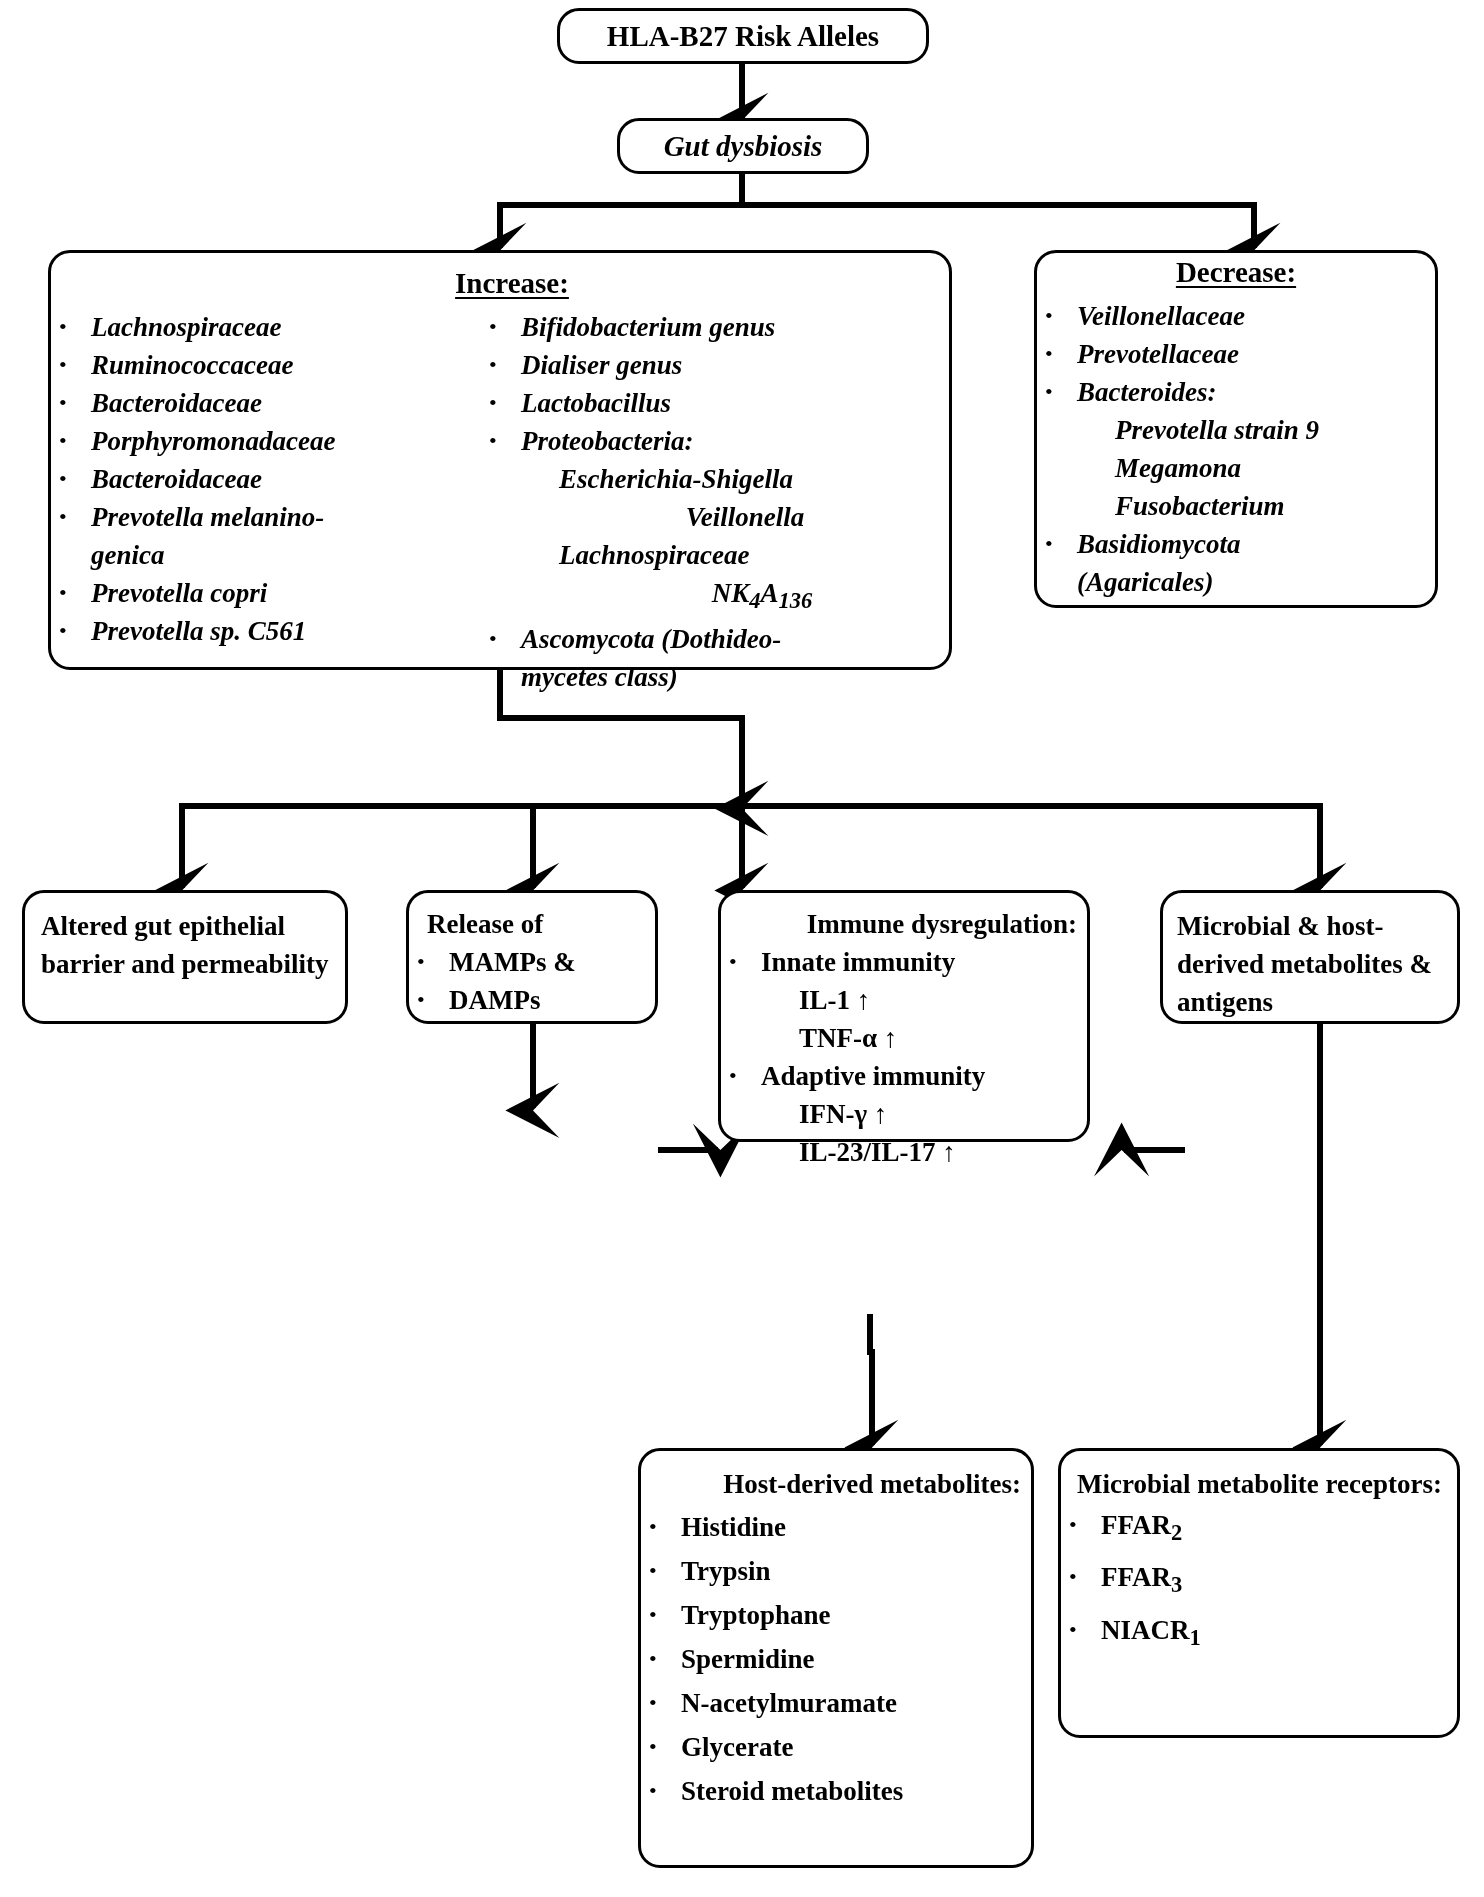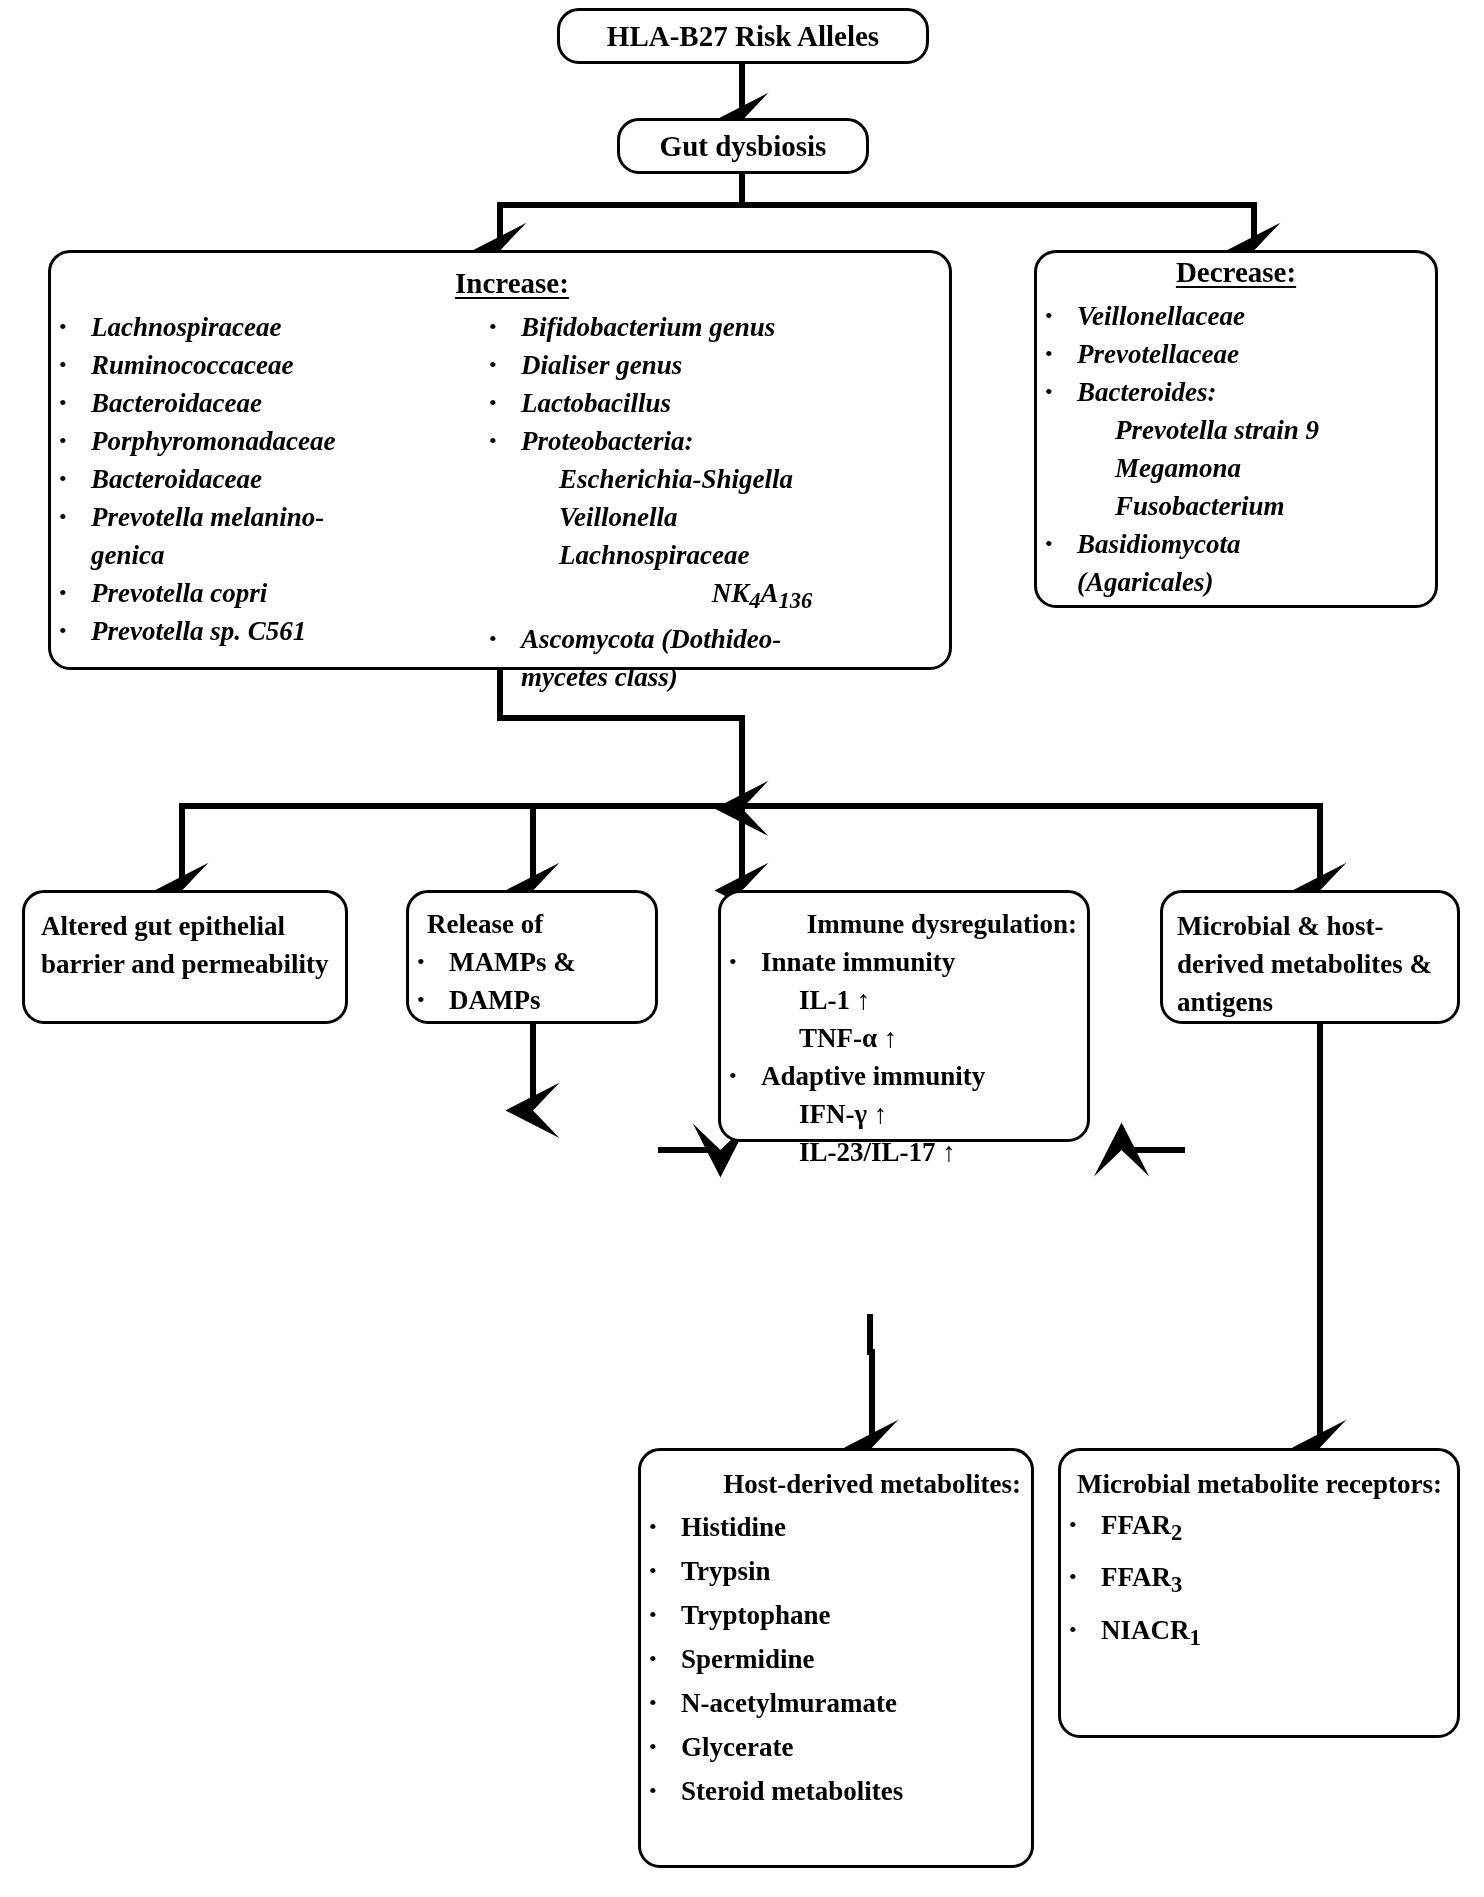--- a/index.html
+++ b/index.html
@@ -72,21 +72,21 @@
       <path d="M500,205 L1254,205"></path>
     </g>
   </svg>
 
   <div class="box" style="left:557px;top:8px;width:372px;height:56px;">
     <div class="c">
         <span class="hdr" style="font-size:29px;">HLA-B27 Risk Alleles</span>
       </div>
   </div>
 
-  <div class="box" style="left:617px;top:118px;width:252px;height:56px;">
+  <div class="box" style="left:617px;top:118px;width:252px;height:56px;font-style:italic;">
     <div class="c">
         <span class="hdr" style="font-size:29px;">Gut dysbiosis</span>
       </div>
   </div>
 
   <div class="box" style="left:48px;top:250px;width:904px;height:420px;">
     <div class="ttl" style="font-size:29px;margin-top:14px;padding-left:24px;">Increase:</div>
     <div style="display:flex;margin-top:8px;">
       <ul class="lst" id="inc-left" style="width:430px;font-size:27px;line-height:38px;">
           <li><span class="it">Lachnospiraceae</span></li>
@@ -98,21 +98,21 @@
           <li class="nb"><span class="it">genica</span></li>
           <li><span class="it">Prevotella copri</span></li>
           <li><span class="it">Prevotella sp. C561</span></li>
         </ul>
       <ul class="lst" id="inc-right" style="width:450px;font-size:27px;line-height:38px;">
           <li><span class="it">Bifidobacterium genus</span></li>
           <li><span class="it">Dialiser genus</span></li>
           <li><span class="it">Lactobacillus</span></li>
           <li><span class="it">Proteobacteria:</span></li>
           <li class="nb" style="padding-left: 78px;"><span class="it">Escherichia-Shigella</span></li>
-          <li class="nb" style="padding-left: 78px;"><span class="it">Veillonella</span></li>
+          <li class="nb" style="padding-left: 78px; text-align: center;"><span class="it">Veillonella</span></li>
           <li class="nb" style="padding-left: 78px;"><span class="it">Lachnospiraceae</span></li>
           <li class="nb" style="padding-left: 112px; text-align: center;"><span class="it">NK<sub>4</sub>A<sub>136</sub></span></li>
           <li><span class="it">Ascomycota (Dothideo-</span></li>
           <li class="nb"><span class="it">mycetes class)</span></li>
         </ul>
     </div>
   </div>
 
   <div class="box" style="left:1034px;top:250px;width:404px;height:358px;">
     <div class="ttl" style="font-size:29px;margin-top:3px;">Decrease:</div>

